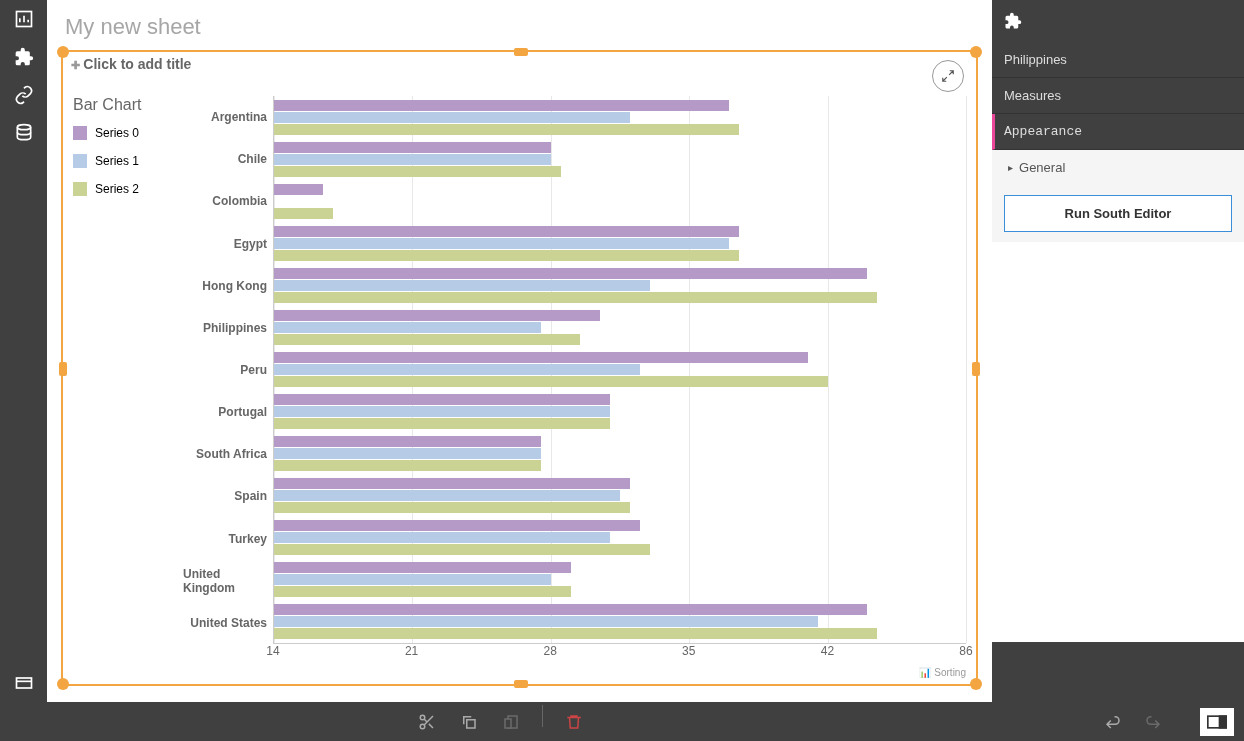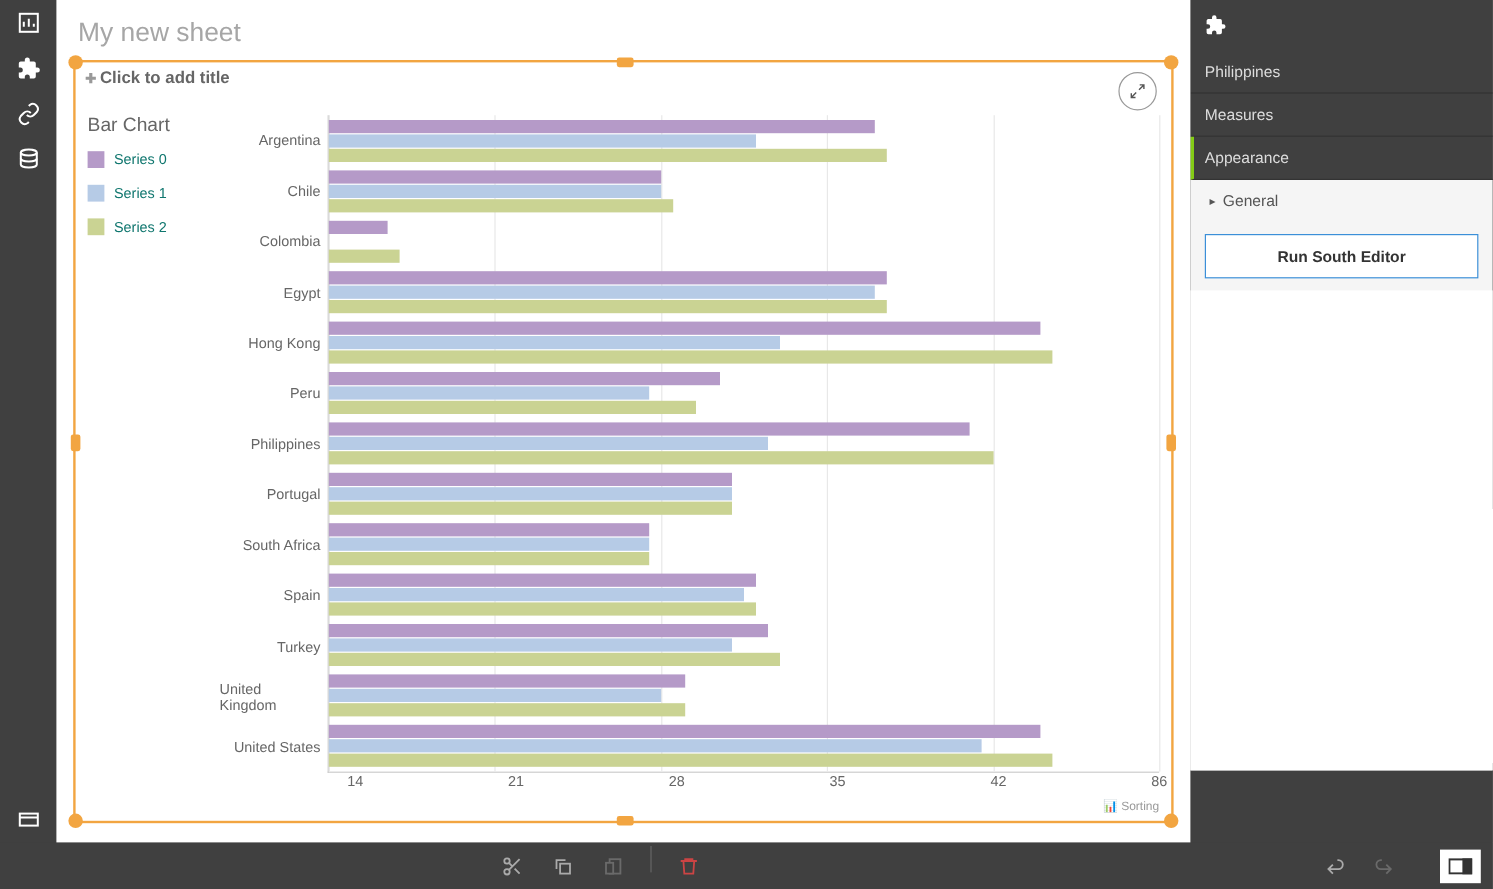--- a/index.html
+++ b/index.html
@@ -19,38 +19,38 @@
 .handle { position: absolute; width: 12px; height: 12px; background: #f2a541; border-radius: 50%; }
 .handle.tl { top: -6px; left: -6px; } .handle.tr { top: -6px; right: -6px; }
 .handle.bl { bottom: -6px; left: -6px; } .handle.br { bottom: -6px; right: -6px; }
 .handle.tm, .handle.bm { left: 50%; margin-left: -6px; border-radius: 2px; height: 8px; width: 14px; }
 .handle.tm { top: -4px; } .handle.bm { bottom: -4px; }
 .handle.ml, .handle.mr { top: 50%; margin-top: -6px; border-radius: 2px; width: 8px; height: 14px; }
 .handle.ml { left: -4px; } .handle.mr { right: -4px; }
 .chart-body { display: flex; padding: 20px 10px 10px 10px; height: calc(100% - 30px); }
 .chart-left { width: 110px; }
 .chart-title { font-size: 16px; color: #666; margin-bottom: 12px; }
-.legend-item { display: flex; align-items: center; font-size: 12px; color: #0f766e; margin-bottom: 14px; cursor: pointer; }
+.legend-item { display: flex; align-items: center; font-size: 12px; color: #000000; margin-bottom: 14px; cursor: pointer; }
 .legend-swatch { width: 14px; height: 14px; margin-right: 8px; }
 .plot { flex: 1; display: flex; flex-direction: column; }
 .plot-rows { flex: 1; display: flex; }
 .cat-labels { width: 90px; display: flex; flex-direction: column; }
-.cat-label { flex: 1; display: flex; align-items: center; justify-content: flex-end; font-size: 12px; color: #666; padding-right: 6px; }
+.cat-label { flex: 1; display: flex; align-items: center; justify-content: flex-end; font-size: 12px; color: #666; padding-right: 6px; font-weight: bold; }
 .bars-area { flex: 1; position: relative; border-left: 1px solid #ccc; border-bottom: 1px solid #ccc; }
 .grid-line { position: absolute; top: 0; bottom: 0; width: 1px; background: #e8e8e8; }
 .cat-group { position: absolute; left: 0; display: flex; flex-direction: column; justify-content: center; gap: 1px; }
 .bar { height: 11px; }
-.x-axis { display: flex; margin-left: 113px; height: 24px; position: relative; }
+.x-axis { display: flex; margin-left: 90px; height: 24px; position: relative; }
 .x-tick { position: absolute; font-size: 12px; color: #666; transform: translateX(-50%); }
 .credit { position: absolute; bottom: 6px; right: 10px; font-size: 10px; color: #999; }
 .right-panel { width: 252px; background: #404040; color: #ddd; display: flex; flex-direction: column; font-size: 13px; }
 .panel-head { height: 42px; display: flex; align-items: center; padding: 0 12px; }
 .panel-head svg { width: 18px; height: 18px; fill: #fff; }
 .panel-sec { padding: 10px 12px; border-bottom: 1px solid #333; cursor: pointer; }
-.panel-sec.active { border-left: 3px solid #84cc16; padding-left: 9px; }
+.panel-sec.active { border-left: 3px solid #ec4899; padding-left: 9px; font-family: Liberation Mono, monospace; }
 .sub { background: #f5f5f5; color: #555; }
 .sub-row { padding: 10px 16px; cursor: pointer; display: flex; align-items: center; }
 .sub-row.open::before { content: '▾ '; margin-right: 6px; font-size: 10px; }
 .sub-row.closed::before { content: '▸ '; margin-right: 6px; font-size: 10px; }
 .run-btn { margin: 10px 12px; padding: 10px; background: #fff; border: 1px solid #3b8fd8; color: #333; text-align: center; font-weight: 600; cursor: pointer; }
 .bottom-bar { height: 39px; background: #404040; display: flex; align-items: center; padding: 0 10px; }
 .tool-group { display: flex; gap: 8px; margin-left: 400px; }
 .tool-btn { width: 34px; height: 34px; display: flex; align-items: center; justify-content: center; color: #aaa; cursor: pointer; }
 .tool-btn svg { width: 18px; height: 18px; }
 .tool-sep { width: 1px; height: 22px; background: #666; margin: 0 6px; }
@@ -134,22 +134,22 @@
             </div>
         </div>
         <div class="plot">
           <div class="plot-rows">
             <div class="cat-labels" id="catlabels">
                 <div class="cat-label">Argentina</div>
                 <div class="cat-label">Chile</div>
                 <div class="cat-label">Colombia</div>
                 <div class="cat-label">Egypt</div>
                 <div class="cat-label">Hong Kong</div>
+                <div class="cat-label">Philippines</div>
                 <div class="cat-label">Peru</div>
-                <div class="cat-label">Philippines</div>
                 <div class="cat-label">Portugal</div>
                 <div class="cat-label">South Africa</div>
                 <div class="cat-label">Spain</div>
                 <div class="cat-label">Turkey</div>
                 <div class="cat-label">United Kingdom</div>
                 <div class="cat-label">United States</div>
               </div>
             <div class="bars-area" id="bars">
                 <div class="grid-line" style="left: 0%;"></div>
                 <div class="grid-line" style="left: 20%;"></div>

